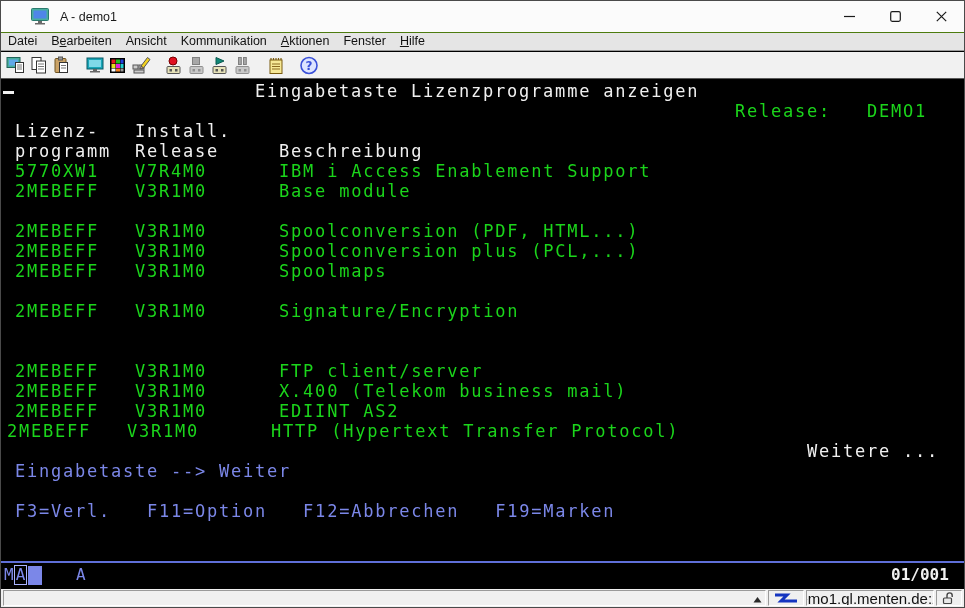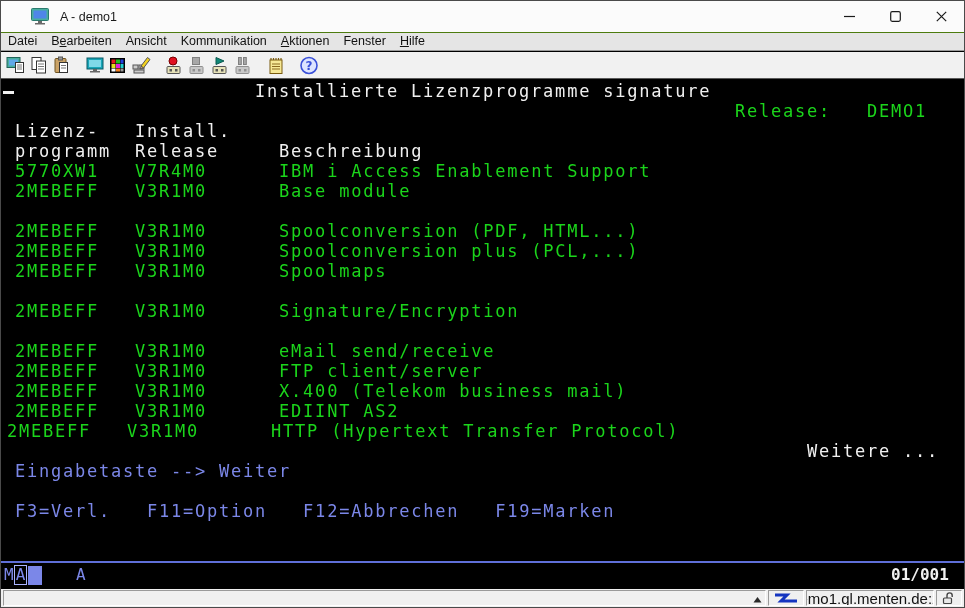--- a/index.html
+++ b/index.html
@@ -238,34 +238,33 @@
     <div class="oia-sep"></div>
     <div class="oia">
       <span class="oia-left">
         <span>M</span>
         <span class="oia-boxed">A</span>
         <span class="oia-block"></span>
       </span>
       <span class="oia-session">A</span>
       <span class="oia-pos">01/001</span>
     </div>
-  <div class="term-line c-white" style="top: 2px; left: 254px;">Installierte Lizenzprogramme signature</div>
+  <div class="term-line c-white" style="top: 2px; left: 254px;">Eingabetaste Lizenzprogramme anzeigen</div>
       <div class="term-line c-green" style="top: 22px; left: 734px;">Release:   DEMO1</div>
       <div class="term-line c-white" style="top: 42px; left: 14px;">Lizenz-   Install.</div>
       <div class="term-line c-white" style="top: 62px; left: 14px;">programm  Release     Beschreibung</div>
       <div class="term-line c-white" style="top: 362px; left: 806px;">Weitere ...</div>
       <div class="term-line c-blue" style="top: 382px; left: 14px;">Eingabetaste --&gt; Weiter</div>
       <div class="term-line c-blue" style="top: 422px; left: 14px;">F3=Verl.   F11=Option   F12=Abbrechen   F19=Marken</div>
       <div class="term-line c-green" style="top: 82px; left: 14px;">5770XW1   V7R4M0      IBM i Access Enablement Support</div>
       <div class="term-line c-green" style="top: 102px; left: 14px;">2MEBEFF   V3R1M0      Base module</div>
       <div class="term-line c-green" style="top: 142px; left: 14px;">2MEBEFF   V3R1M0      Spoolconversion (PDF, HTML...)</div>
       <div class="term-line c-green" style="top: 162px; left: 14px;">2MEBEFF   V3R1M0      Spoolconversion plus (PCL,...)</div>
       <div class="term-line c-green" style="top: 182px; left: 14px;">2MEBEFF   V3R1M0      Spoolmaps</div>
       <div class="term-line c-green" style="top: 222px; left: 14px;">2MEBEFF   V3R1M0      Signature/Encryption</div>
-      <div class="term-line c-green" style="top: 262px; left: 14px;">2MEBEFF   V3R1M0      eMail send/receive</div>
       <div class="term-line c-green" style="top: 282px; left: 14px;">2MEBEFF   V3R1M0      FTP client/server</div>
       <div class="term-line c-green" style="top: 302px; left: 14px;">2MEBEFF   V3R1M0      X.400 (Telekom business mail)</div>
       <div class="term-line c-green" style="top: 322px; left: 14px;">2MEBEFF   V3R1M0      EDIINT AS2</div>
       <div class="term-line c-green" style="top: 342px; left: 6px;">2MEBEFF   V3R1M0      HTTP (Hypertext Transfer Protocol)</div>
     </div>
 
   <div class="statusbar">
     <div class="sb-panel sb-main">
       <span>
         <svg width="9" height="8" viewBox="0 0 9 8">

